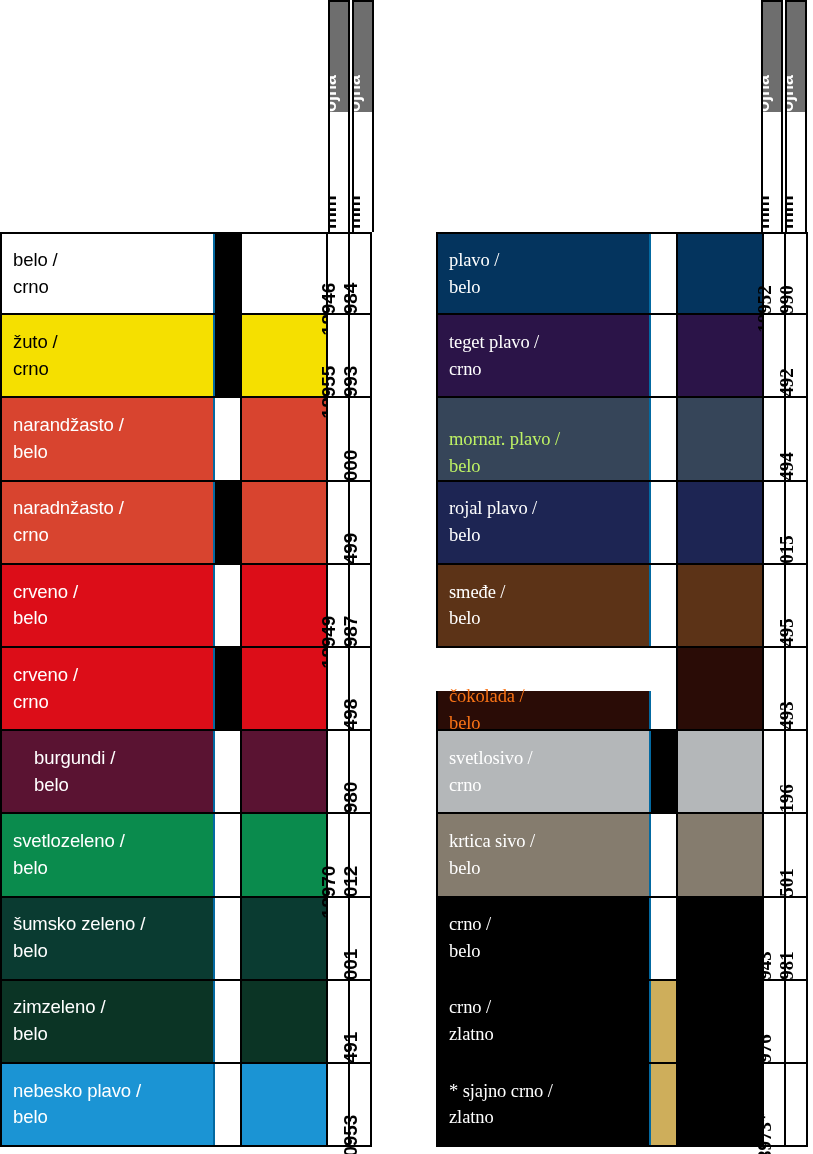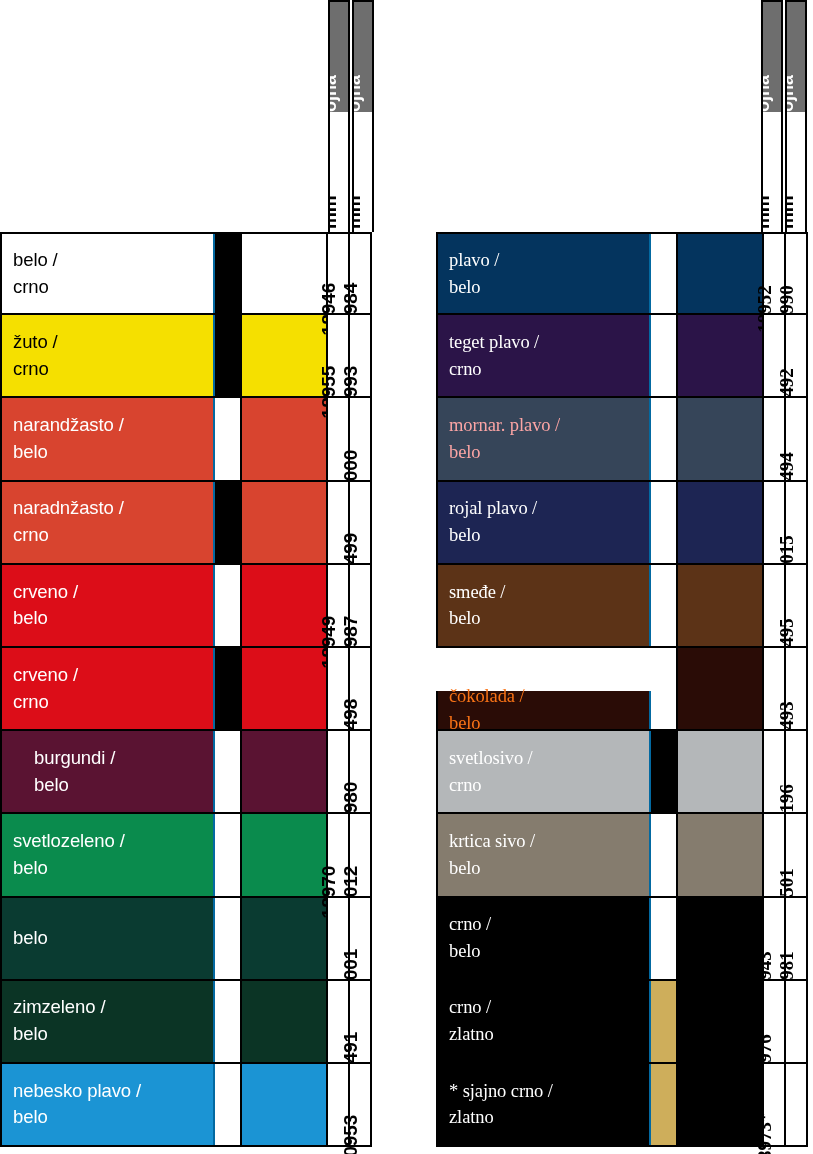--- a/index.html
+++ b/index.html
@@ -265,20 +265,21 @@
         <div class="c-swatch" style="background: rgb(10, 139, 77);"></div>
         <div class="c-num">
           <span>18970</span>
         </div>
         <div class="c-num">
           <span>19012</span>
         </div>
       </div>
       <div class="row">
         <div class="c-label" style="background: rgb(10, 59, 49); color: rgb(255, 255, 255);">
+          <div>šumsko zeleno /</div>
           <div>belo</div>
         </div>
         <div class="c-strip" style="background: rgb(255, 255, 255);"></div>
         <div class="c-swatch" style="background: rgb(10, 59, 49);"></div>
         <div class="c-num blank"></div>
         <div class="c-num">
           <span>19001</span>
         </div>
       </div>
       <div class="row">
@@ -327,21 +328,21 @@
           <div>crno</div>
         </div>
         <div class="c-strip" style="background: rgb(255, 255, 255);"></div>
         <div class="c-swatch" style="background: rgb(43, 20, 72);"></div>
         <div class="c-num blank"></div>
         <div class="c-num">
           <span>29492</span>
         </div>
       </div>
       <div class="row">
-        <div class="c-label" style="background: rgb(54, 69, 89); color: #fca5a5;">
+        <div class="c-label" style="background: rgb(54, 69, 89); color: #bef264; justify-content: flex-end;">
           <div>mornar. plavo /</div>
           <div>belo</div>
         </div>
         <div class="c-strip" style="background: rgb(255, 255, 255);"></div>
         <div class="c-swatch" style="background: rgb(54, 69, 89);"></div>
         <div class="c-num blank"></div>
         <div class="c-num">
           <span>29494</span>
         </div>
       </div>

